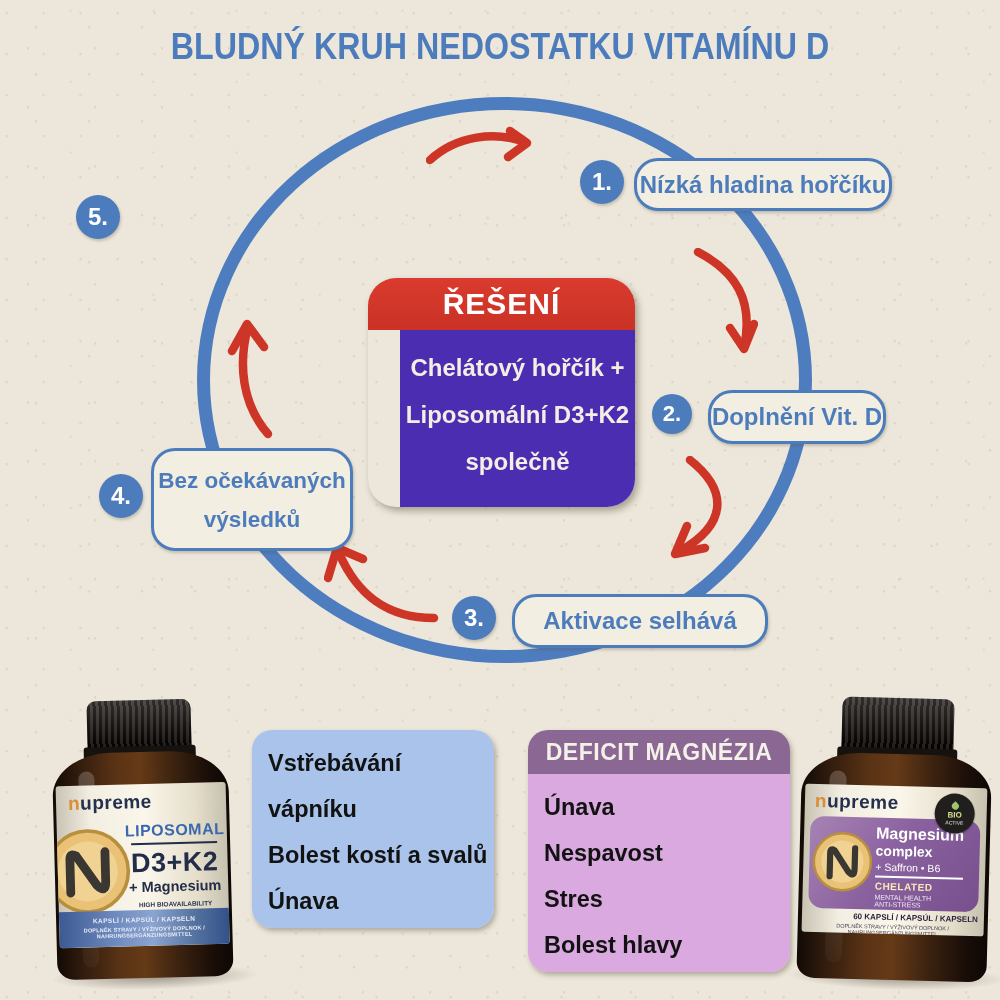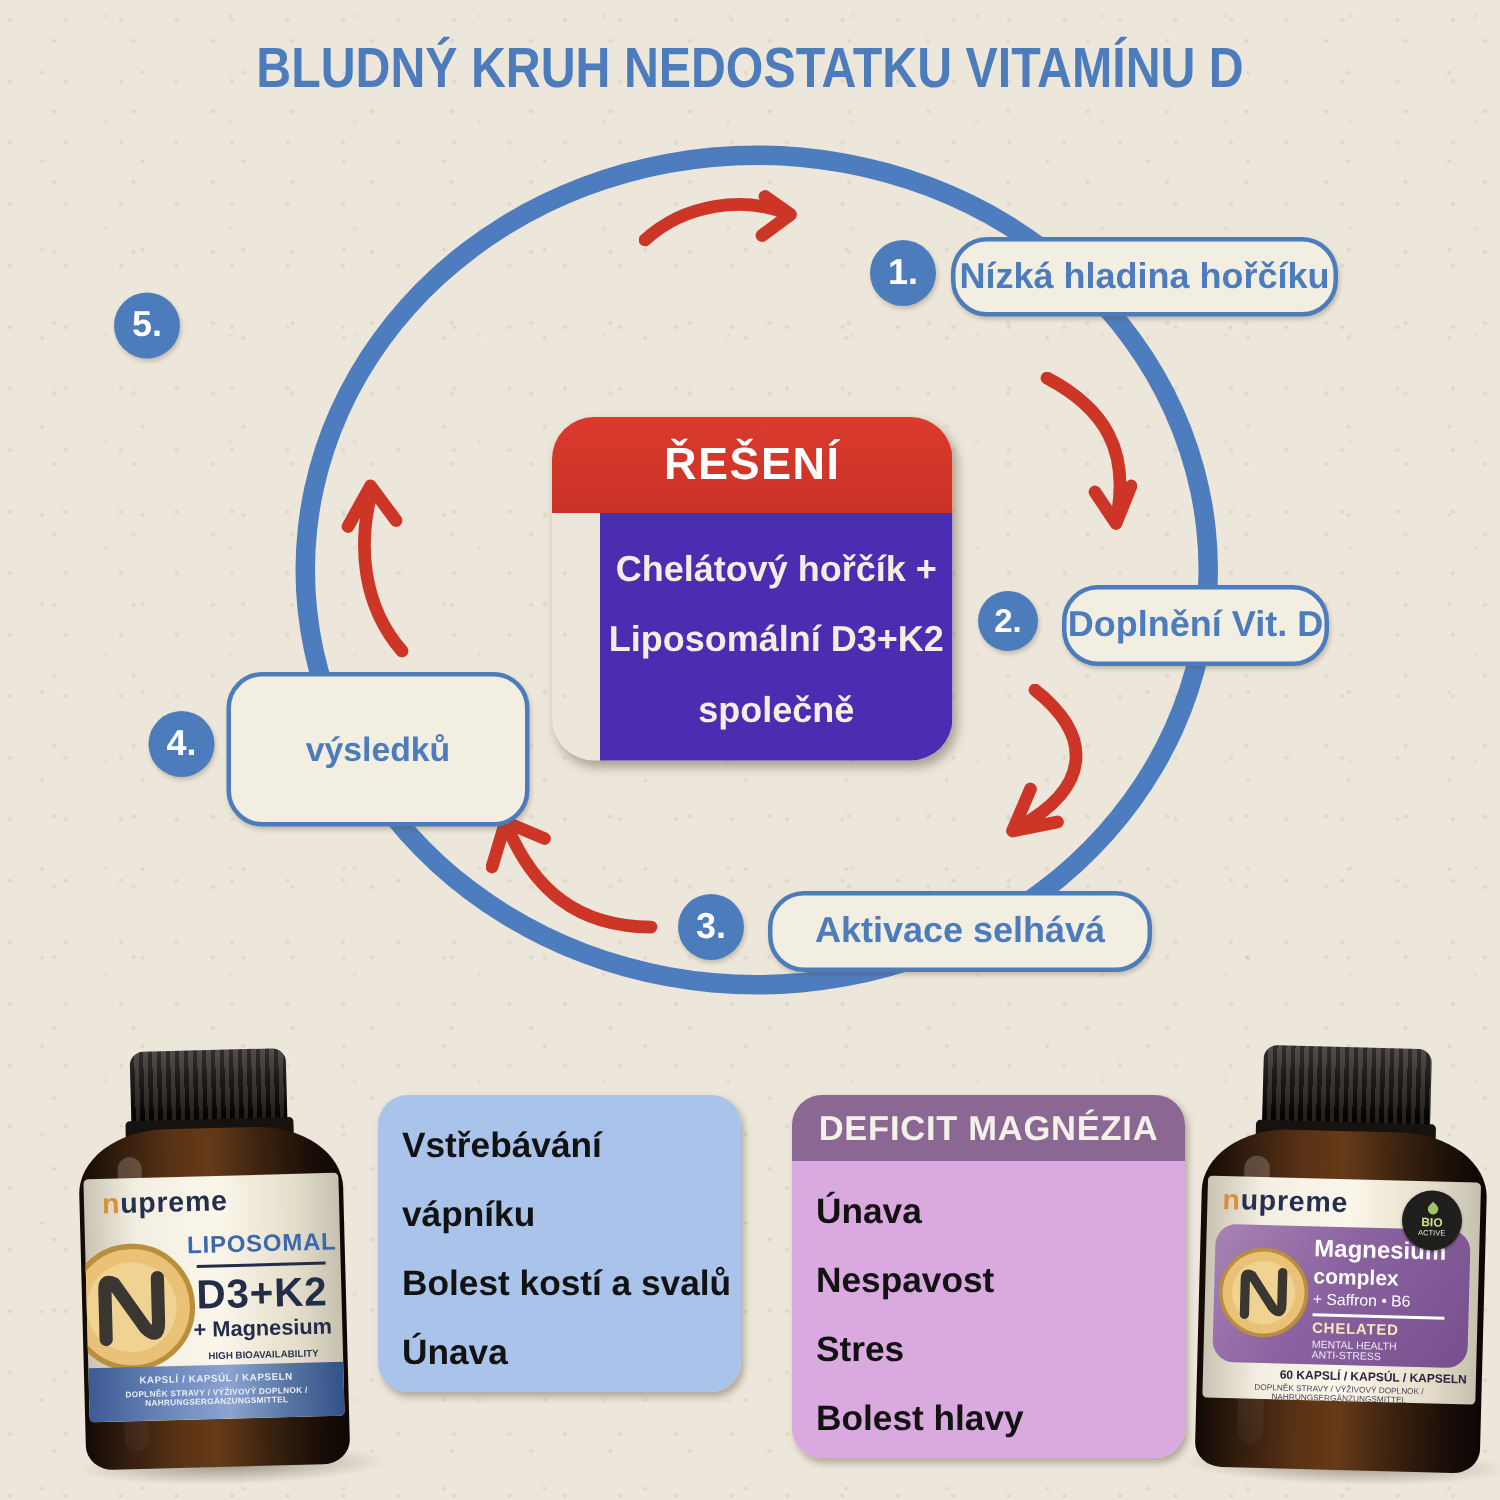--- a/index.html
+++ b/index.html
@@ -42,21 +42,21 @@
     width:44px;height:44px;border-radius:50%;background:#4d7cbd;color:#fff;
     display:flex;align-items:center;justify-content:center;
     font-size:24px;font-weight:bold;box-shadow:1px 2px 3px rgba(90,80,60,.28);
   }
   
   .solution{
     left:368px;top:278px;width:267px;height:229px;border-radius:28px;
     overflow:hidden;box-shadow:3px 4px 7px rgba(70,55,40,.4);
   }
   .solution .hdr{
-    height:64px;background:linear-gradient(#da3b2e,#c93225);
+    height:52px;background:linear-gradient(#da3b2e,#c93225);
     display:flex;align-items:center;justify-content:center;
     color:#fff;font-size:30px;font-weight:bold;letter-spacing:1px;
   }
   .solution .bdy{
     height:179px;background:#4b2db1;color:#f3eee3;
     display:flex;flex-direction:column;align-items:center;justify-content:flex-start;
     padding-top:14px;font-size:24px;font-weight:bold;line-height:47px;text-align:center;margin-left:32px;
   }
   
   .defbox{border-radius:20px;overflow:hidden;box-shadow:2px 3px 5px rgba(70,55,40,.35);}
@@ -158,20 +158,21 @@
   </div>
   <div class="abs pill" style="left:512px;top:594px;width:250px;height:48px;">
     <span>Aktivace selhává</span>
 
   </div>
 
   <div class="abs numcircle" style="left:99px;top:474px;">
     <span>4.</span>
   </div>
   <div class="abs pill two" style="left:151px;top:448px;width:196px;height:97px;">
+    <span>Bez očekávaných</span>
     <span>výsledků</span>
   </div>
 
   <div class="abs numcircle" style="left:76px;top:195px;">
     <span>5.</span>
   </div>
 
   <div class="abs solution">
     <div class="hdr">ŘEŠENÍ</div>
     <div class="bdy">

